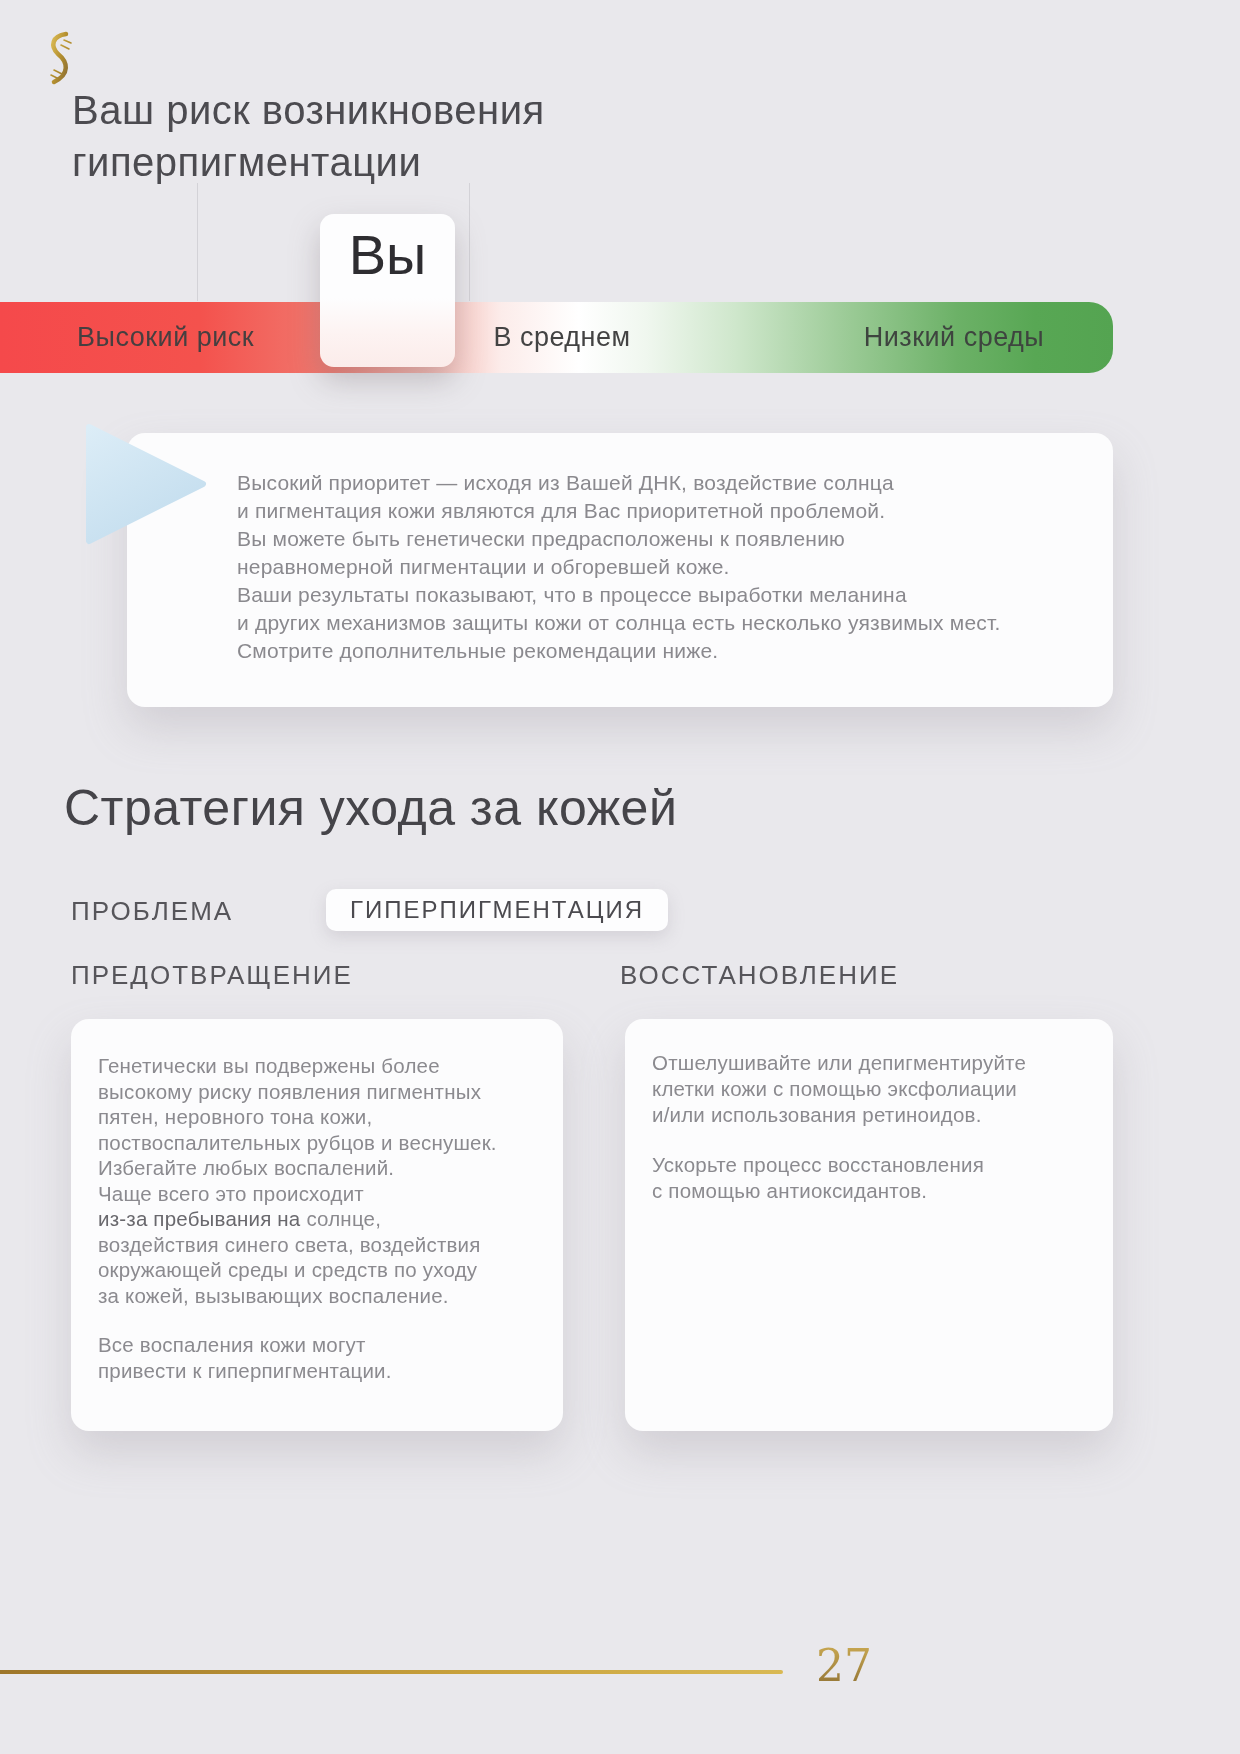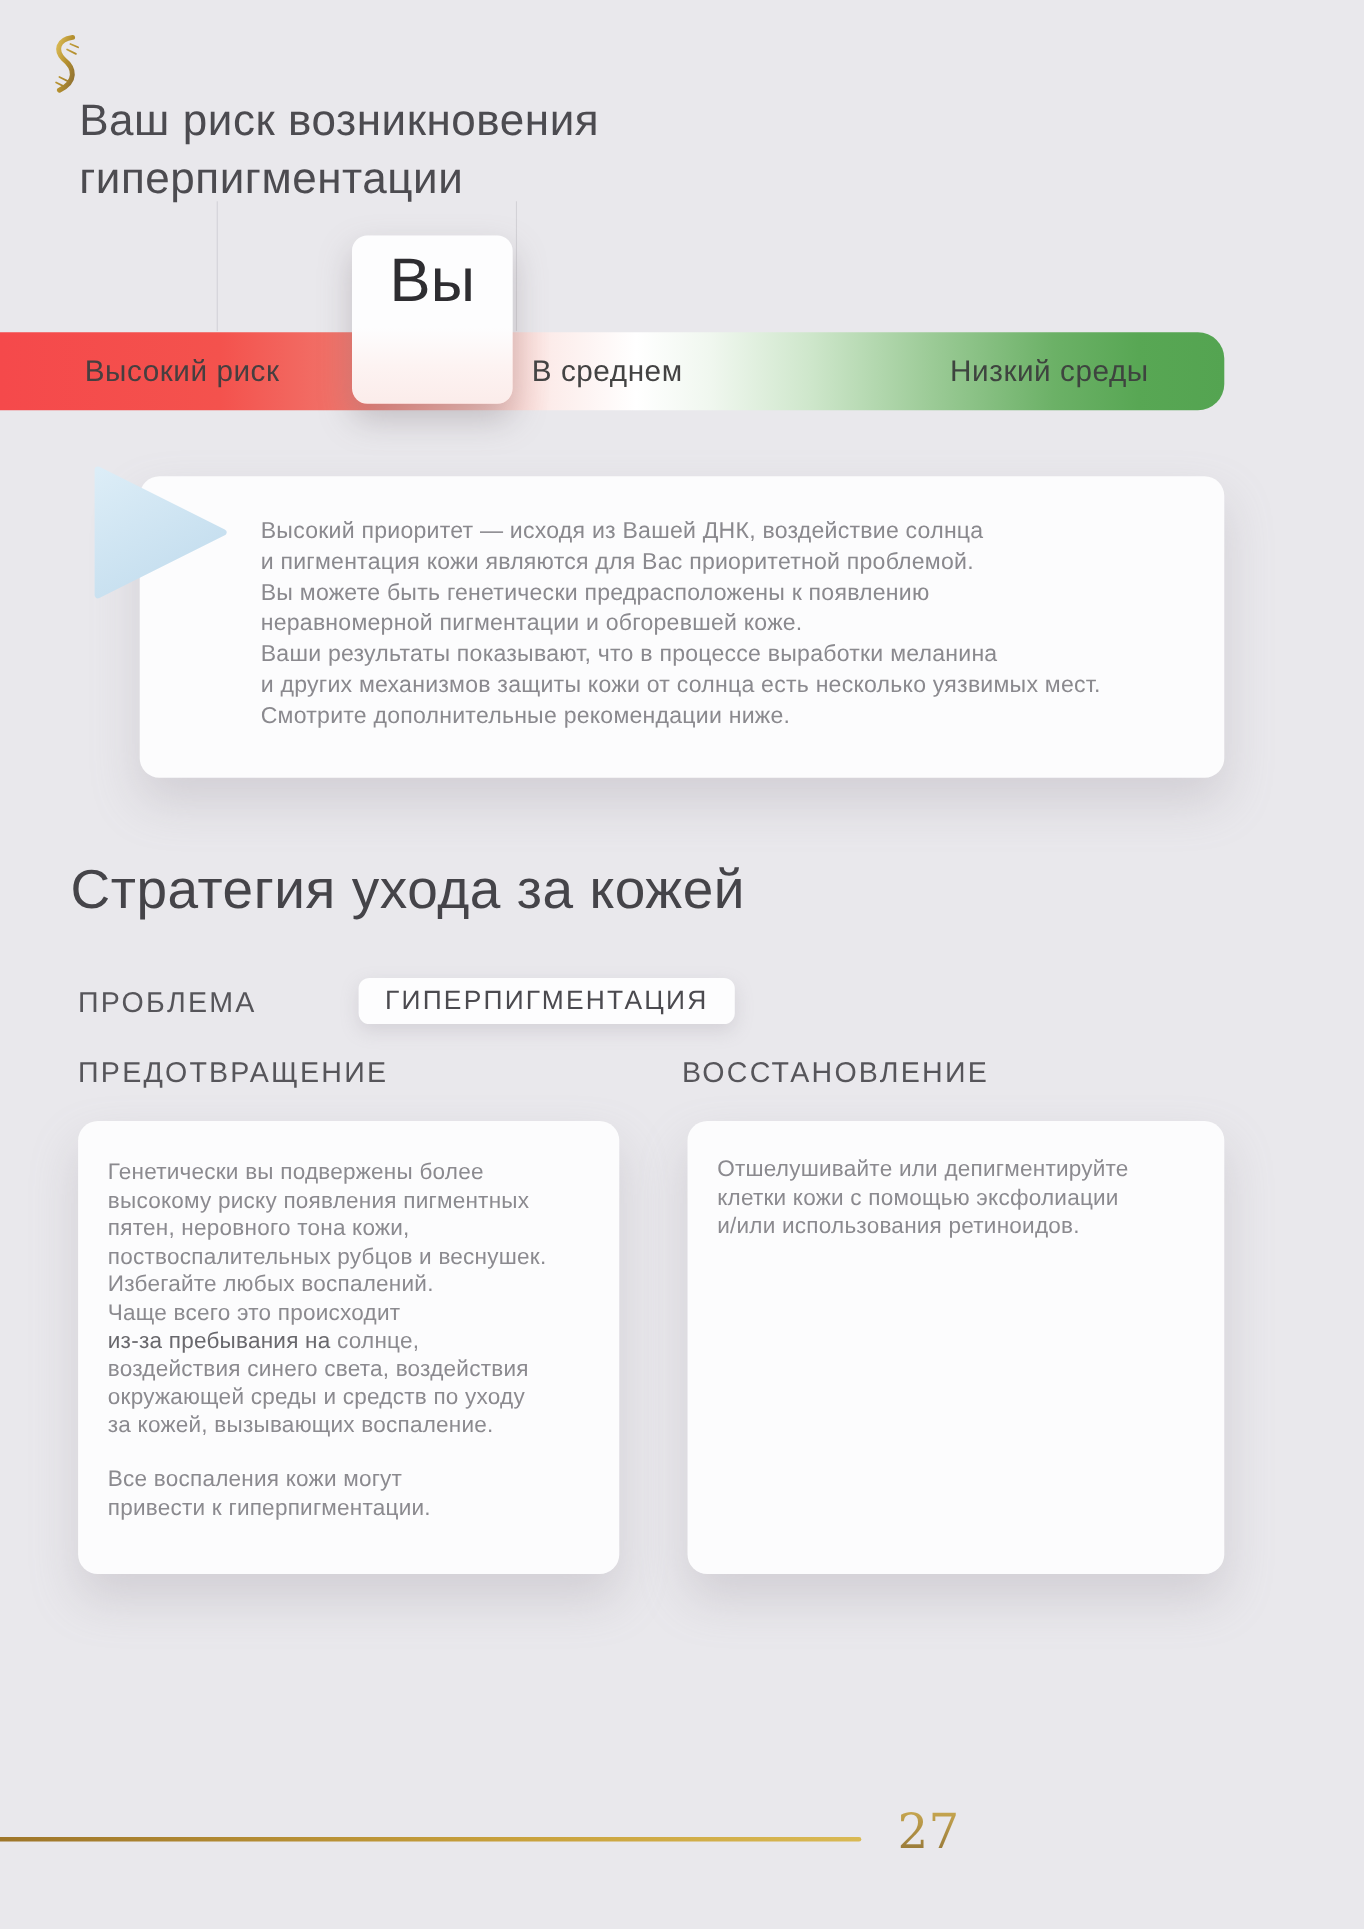--- a/index.html
+++ b/index.html
@@ -29,26 +29,26 @@
     background:linear-gradient(90deg,
       #f5494b 0%, #f4524d 18%, #f07a70 30%, #f6b5ad 38%,
       #fcecea 45%, #ffffff 52%, #f0f7ef 58%, #cfe7cc 66%,
       #9ccb97 76%, #6cb167 86%, #58a754 93%, #54a451 100%);
   }
   .bar-label{
     top:302px;height:71px;line-height:71px;
     font-size:27px;font-weight:300;letter-spacing:0.5px;
   }
   .bar-label.high{left:77px;color:#463f40;}
-  .bar-label.medium{left:471px;width:162px;text-align:center;color:#434343;}
+  .bar-label.medium{left:481px;width:162px;text-align:center;color:#434343;}
   .bar-label.low{left:853px;width:202px;text-align:center;color:#3e443f;}
 
   
   .you-card{
-    left:320px;top:214px;width:146px;height:153px;
+    left:320px;top:214px;width:135px;height:153px;
     border-radius:14px;
     background:linear-gradient(180deg,#fdfdfe 0%,#fdfdfe 55%,#fdf3f2 78%,#fbecea 100%);
     box-shadow:0 14px 30px rgba(125,115,120,0.35);
     text-align:center;
     z-index:3;
   }
   .you-card .you-text{
     display:inline-block;margin-top:8px;
     font-size:56px;font-weight:300;color:#2e2d31;
   }
@@ -200,16 +200,20 @@
     <span style="display:block">привести к гиперпигментации.</span>
   </p>
 </div>
 
 <div class="abs content-card right">
   <p class="para">
     <span style="display:block">Отшелушивайте или депигментируйте</span>
     <span style="display:block">клетки кожи с помощью эксфолиации</span>
     <span style="display:block">и/или использования ретиноидов.</span>
   </p>
+  <p class="para">
+    <span style="display:block">Ускорьте процесс восстановления</span>
+    <span style="display:block">с помощью антиоксидантов.</span>
+  </p>
 </div>
 
 <div class="abs footer-line"></div>
 <div class="abs page-number">27</div>
 
 </body></html>

